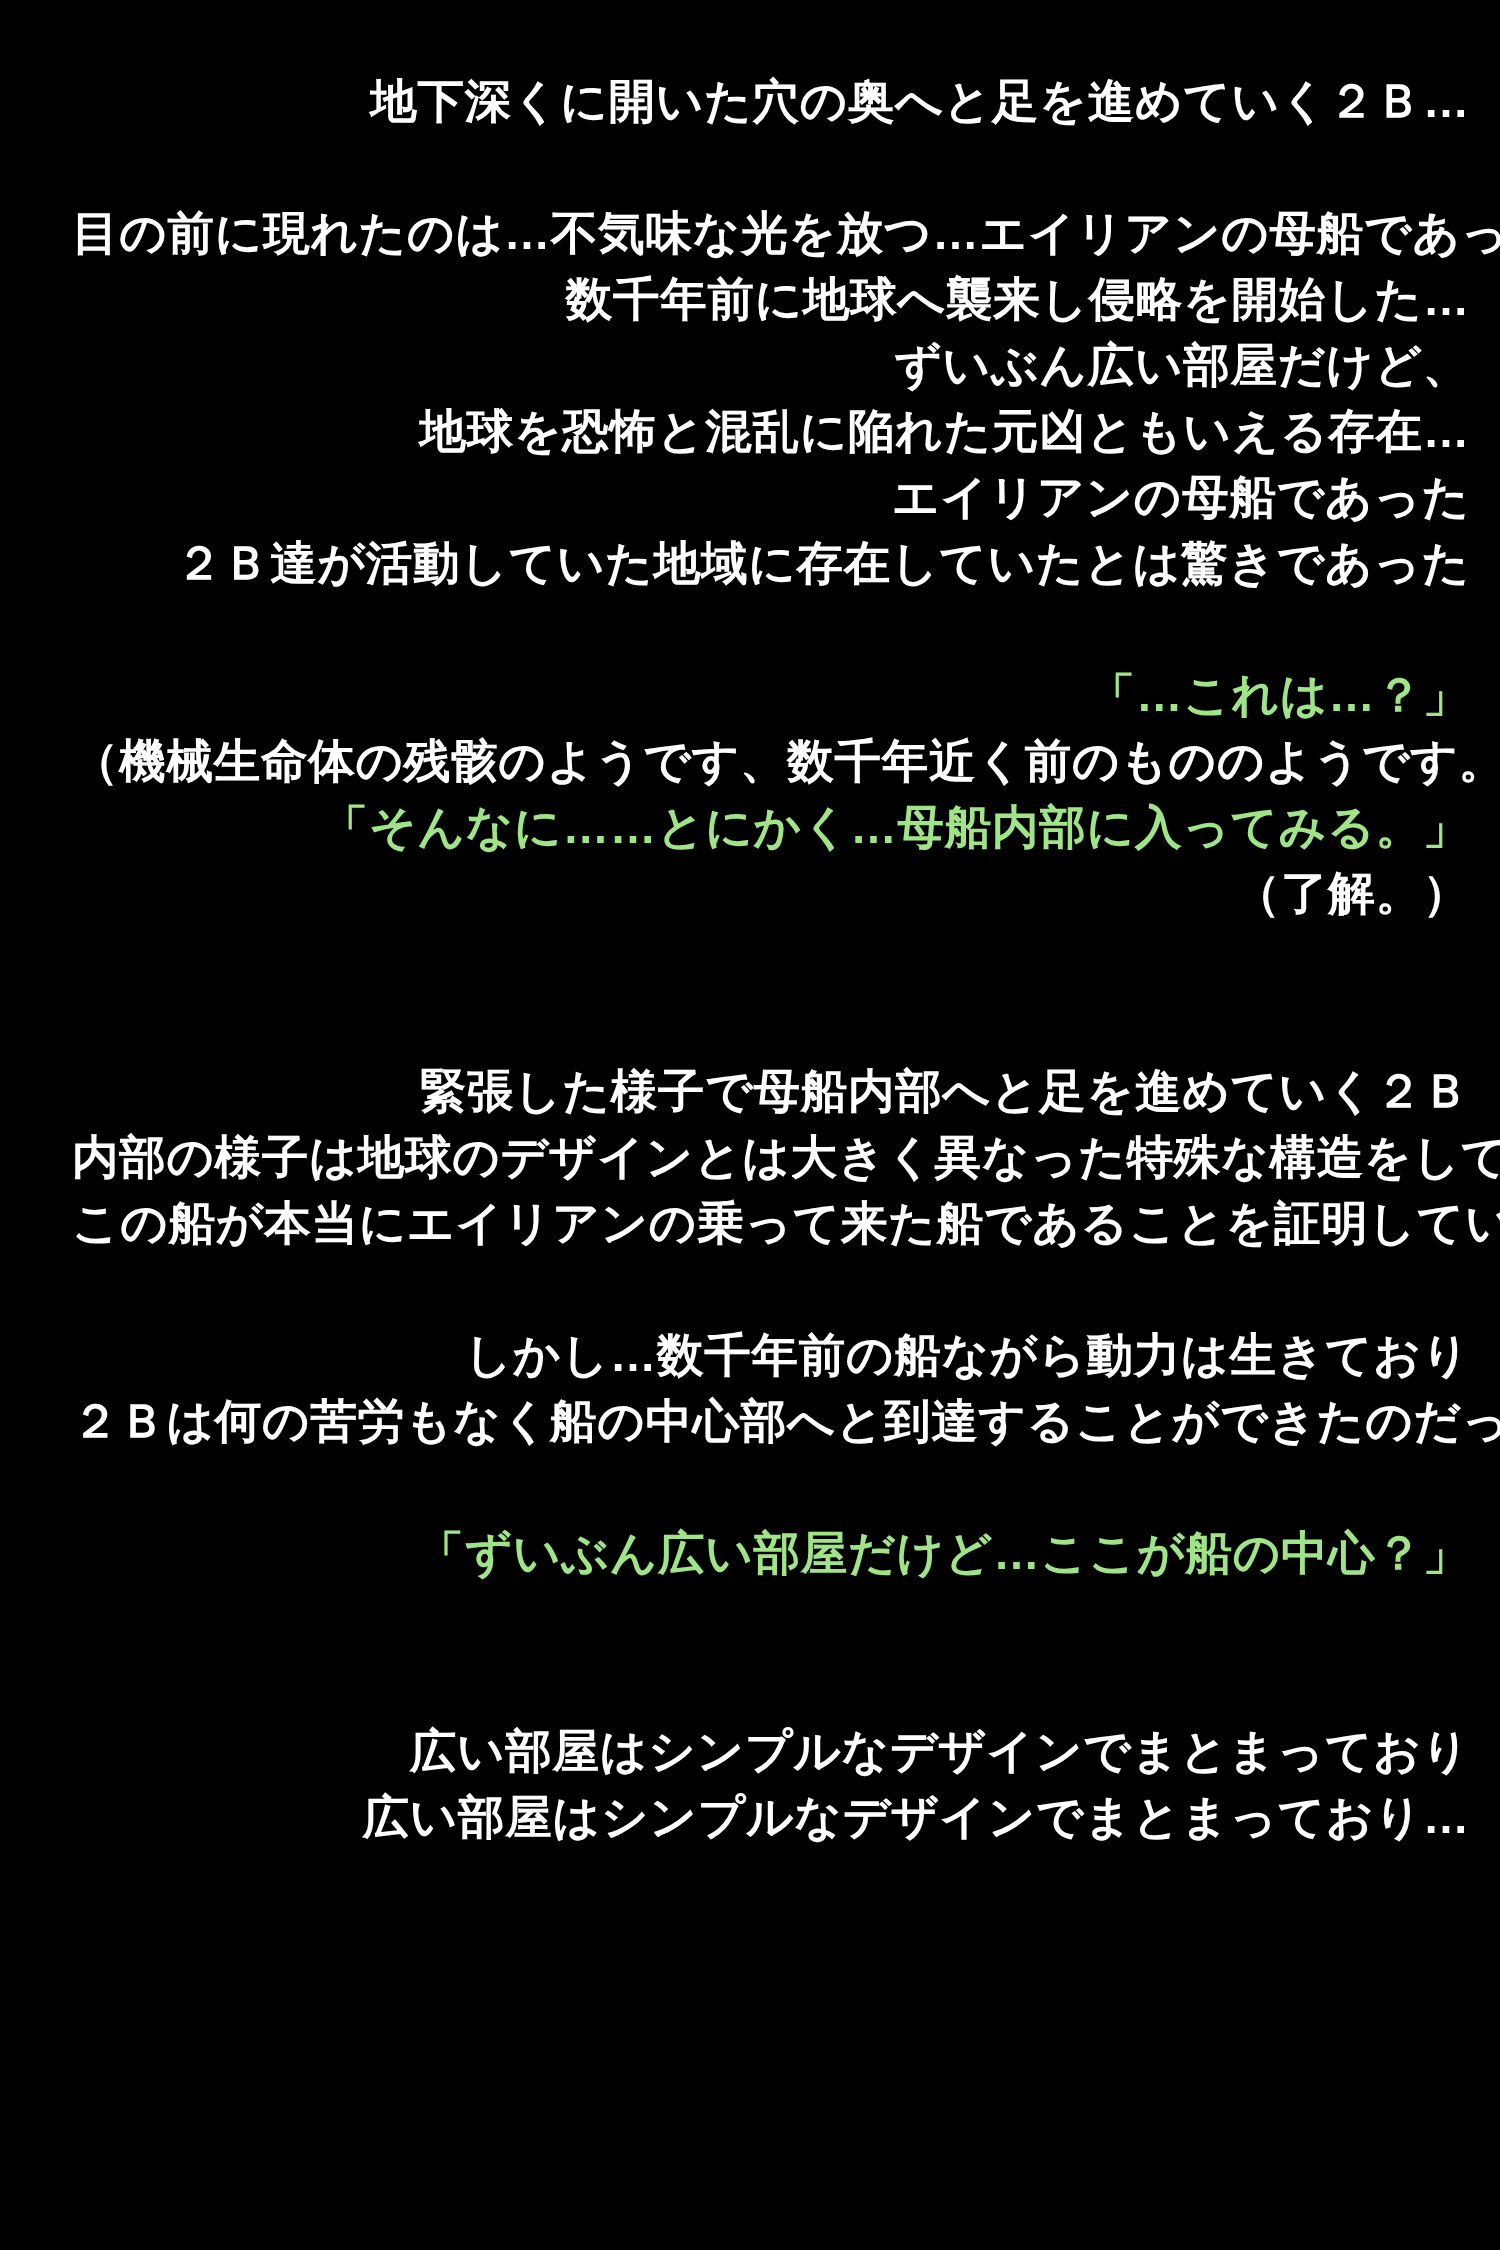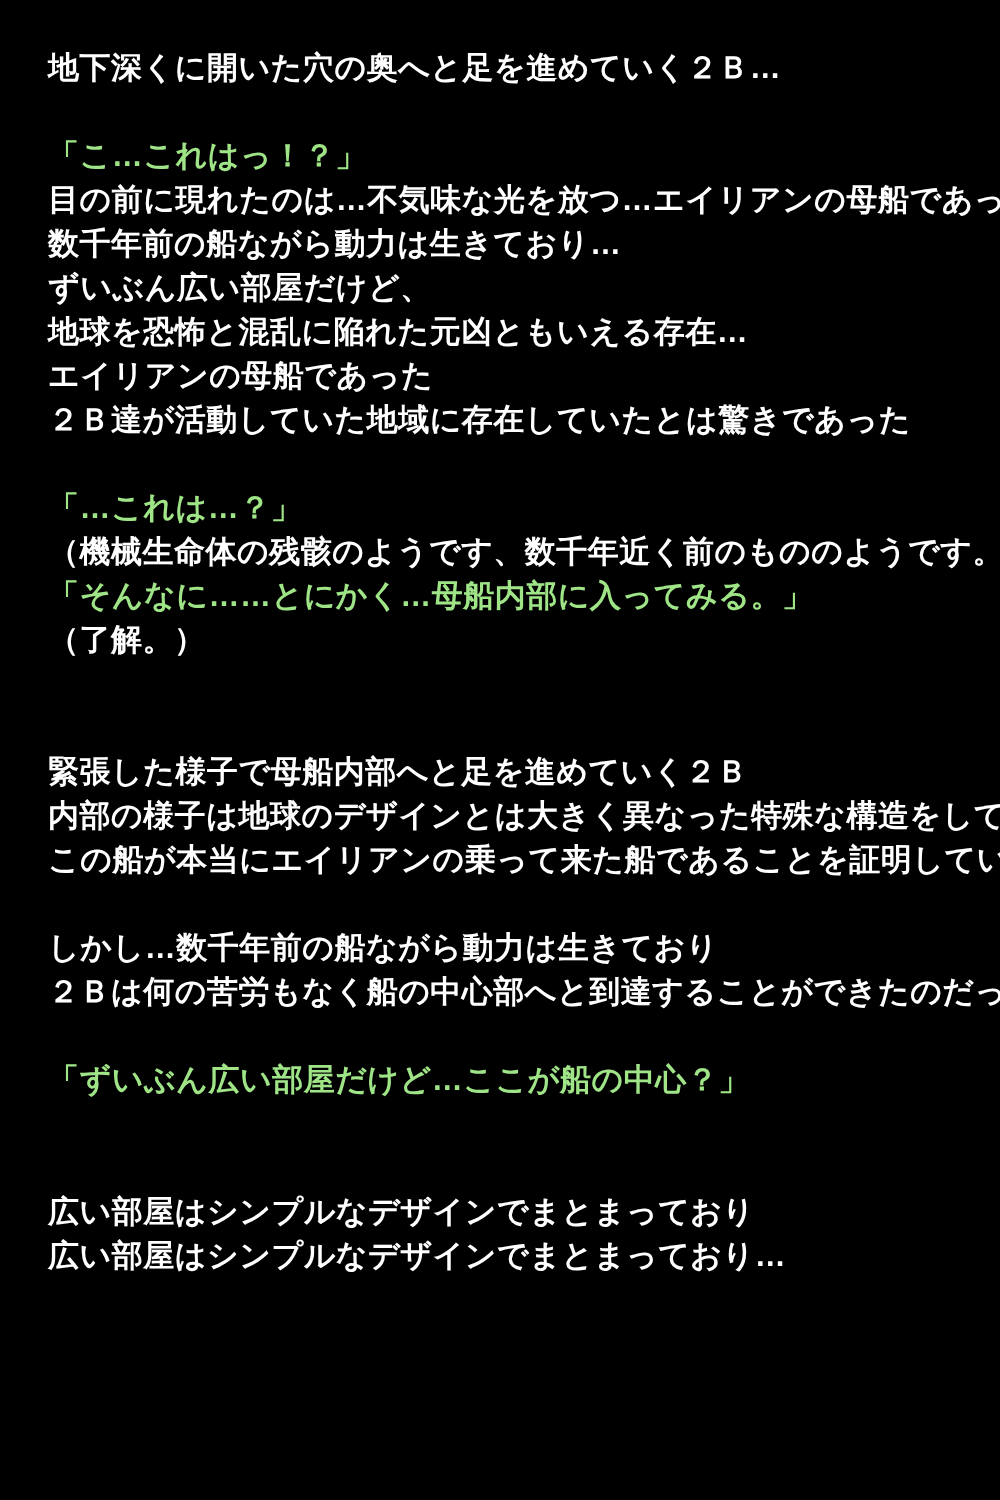--- a/index.html
+++ b/index.html
@@ -20,35 +20,35 @@
     padding: 46px 20px 0 48px;
     background: #000000;
   }
   .story-line {
     font-size: 31px;
     font-weight: bold;
     line-height: 44px;
     height: 44px;
     white-space: nowrap;
     letter-spacing: 0.5px;
+    text-align: right;
   }
   .story-line.narration { color: #ffffff; }
   .story-line.dialogue  { color: #9fe487; }
   .story-line.blank     { height: 44px; }
 </style>
 </head>
 <body>
 
 <div class="story-page">
   <div id="story-lines">
       <div class="story-line narration">地下深くに開いた穴の奥へと足を進めていく２Ｂ…</div>
       <div class="story-line blank">&nbsp;</div>
-      <div class="story-line dialogue">「こ…これはっ！？」</div>
       <div class="story-line narration">目の前に現れたのは…不気味な光を放つ…エイリアンの母船であった</div>
-      <div class="story-line narration">数千年前の船ながら動力は生きており…</div>
+      <div class="story-line narration">数千年前に地球へ襲来し侵略を開始した…</div>
       <div class="story-line narration">ずいぶん広い部屋だけど、</div>
       <div class="story-line narration">地球を恐怖と混乱に陥れた元凶ともいえる存在…</div>
       <div class="story-line narration">エイリアンの母船であった</div>
       <div class="story-line narration">２Ｂ達が活動していた地域に存在していたとは驚きであった</div>
       <div class="story-line blank">&nbsp;</div>
       <div class="story-line dialogue">「…これは…？」</div>
       <div class="story-line narration">（機械生命体の残骸のようです、数千年近く前のもののようです。）</div>
       <div class="story-line dialogue">「そんなに……とにかく…母船内部に入ってみる。」</div>
       <div class="story-line narration">（了解。）</div>
       <div class="story-line blank">&nbsp;</div>

